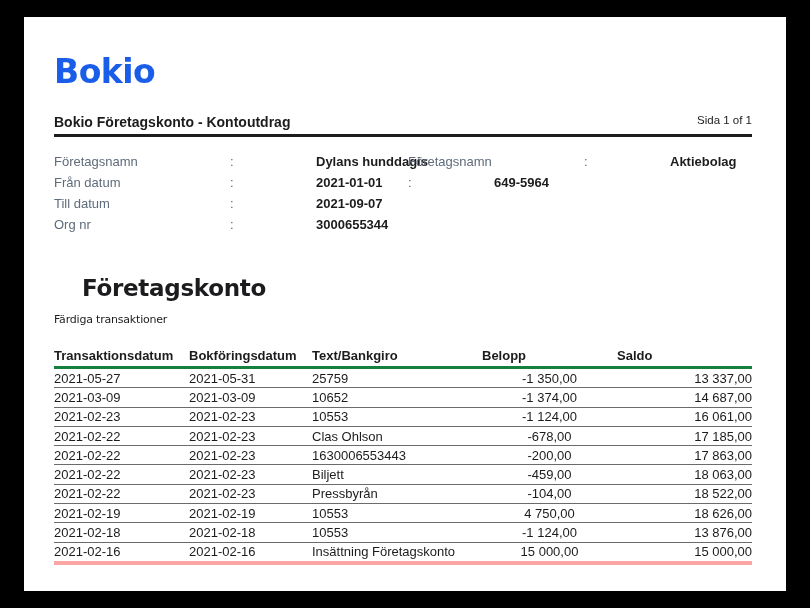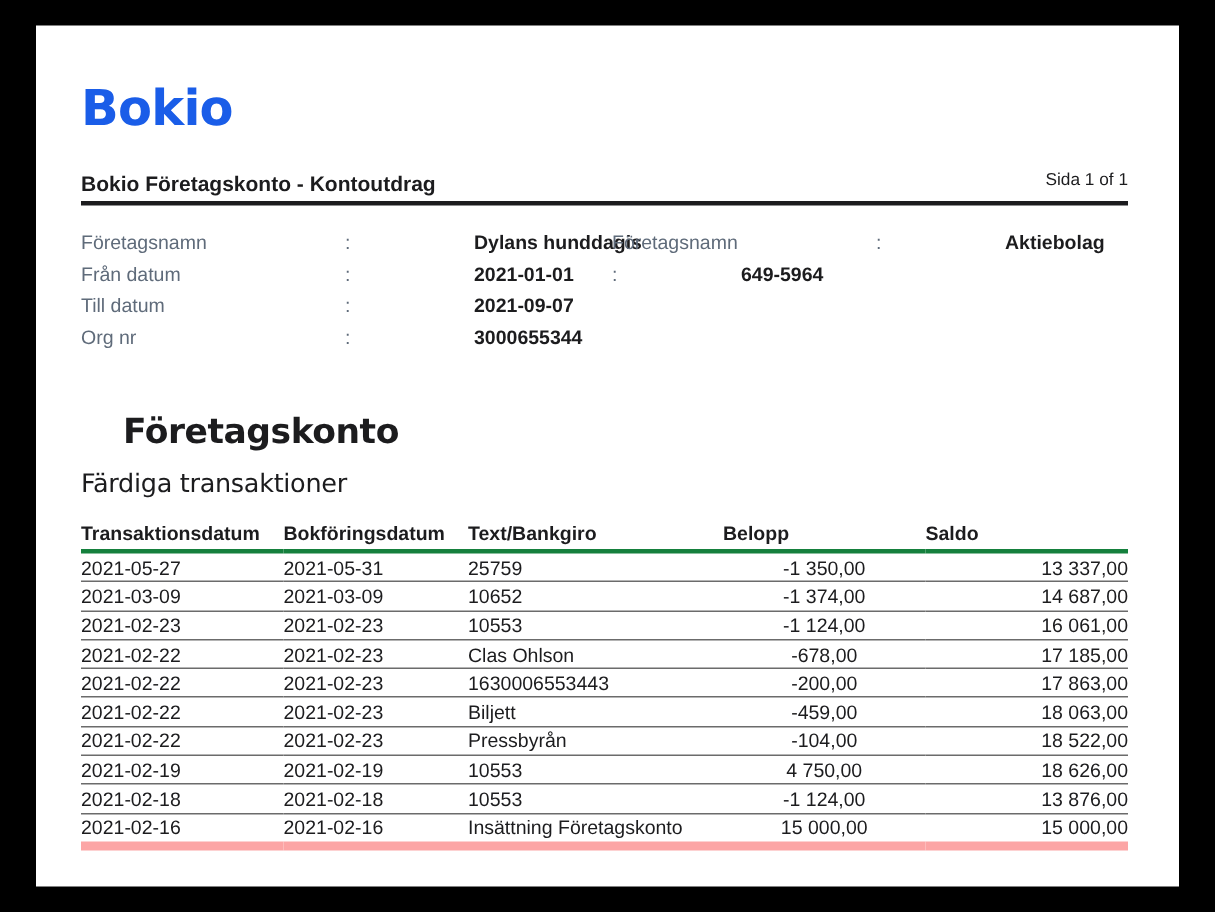--- a/index.html
+++ b/index.html
@@ -30,36 +30,36 @@
   .info-right { left: 354px; }
   .info-row { height: 21px; display: flex; align-items: center; gap: 42px; }
   .info-label { width: 134px; color: #5f6b7a; }
   .info-colon { width: 16px; color: #5f6b7a; }
   .info-value { font-weight: bold; color: #1c1c1e; padding-left: 28px; }
   .section-title {
     position: absolute; left: 0; top: 258px; font-size: 23px; font-weight: bold;
     font-family: "DejaVu Sans", sans-serif; letter-spacing: -0.3px; margin-left: 28px;
   }
   .sub-title {
-    position: absolute; left: 0; top: 296px; font-size: 17px;
+    position: absolute; left: 0; top: 296px; font-size: 11px;
     font-family: "DejaVu Sans", sans-serif; letter-spacing: -0.2px;
   }
   table.tx {
     position: absolute; left: 0; top: 327px; width: 698px; border-collapse: collapse;
     font-size: 13px;
   }
   table.tx th {
     font-weight: bold; text-align: left; height: 22px; padding: 0; vertical-align: middle;
     border-bottom: 3px solid #15803d; font-size: 13px; white-space: nowrap;
   }
   table.tx td {
     height: 18.3px; padding: 0; border-bottom: 1px solid #6b6b6b; vertical-align: middle;
     white-space: nowrap;
   }
-  table.tx tr:last-child td { border-bottom: 6px solid #fca5a5; }
+  table.tx tr:last-child td { border-bottom: 4px solid #fca5a5; }
   .c1 { width: 135px; }
   .c2 { width: 123px; }
   .c3 { width: 170px; }
   .c4 { width: 135px; text-align: center; }
   .c5 { width: 135px; text-align: right; }
 </style>
 </head>
 <body>
 
 <div class="page">

